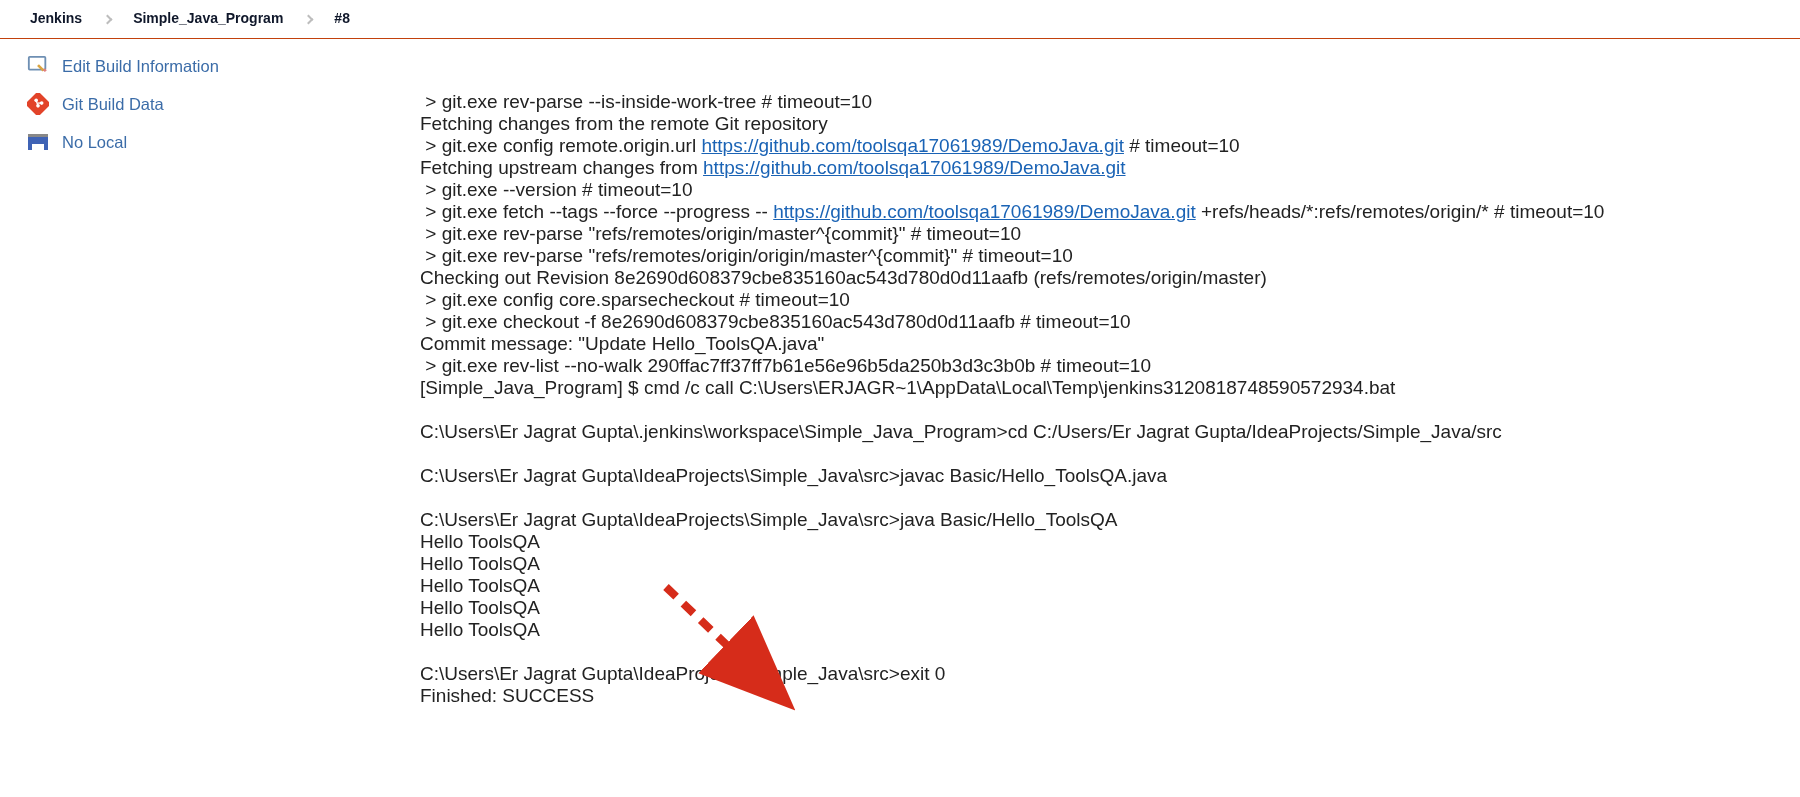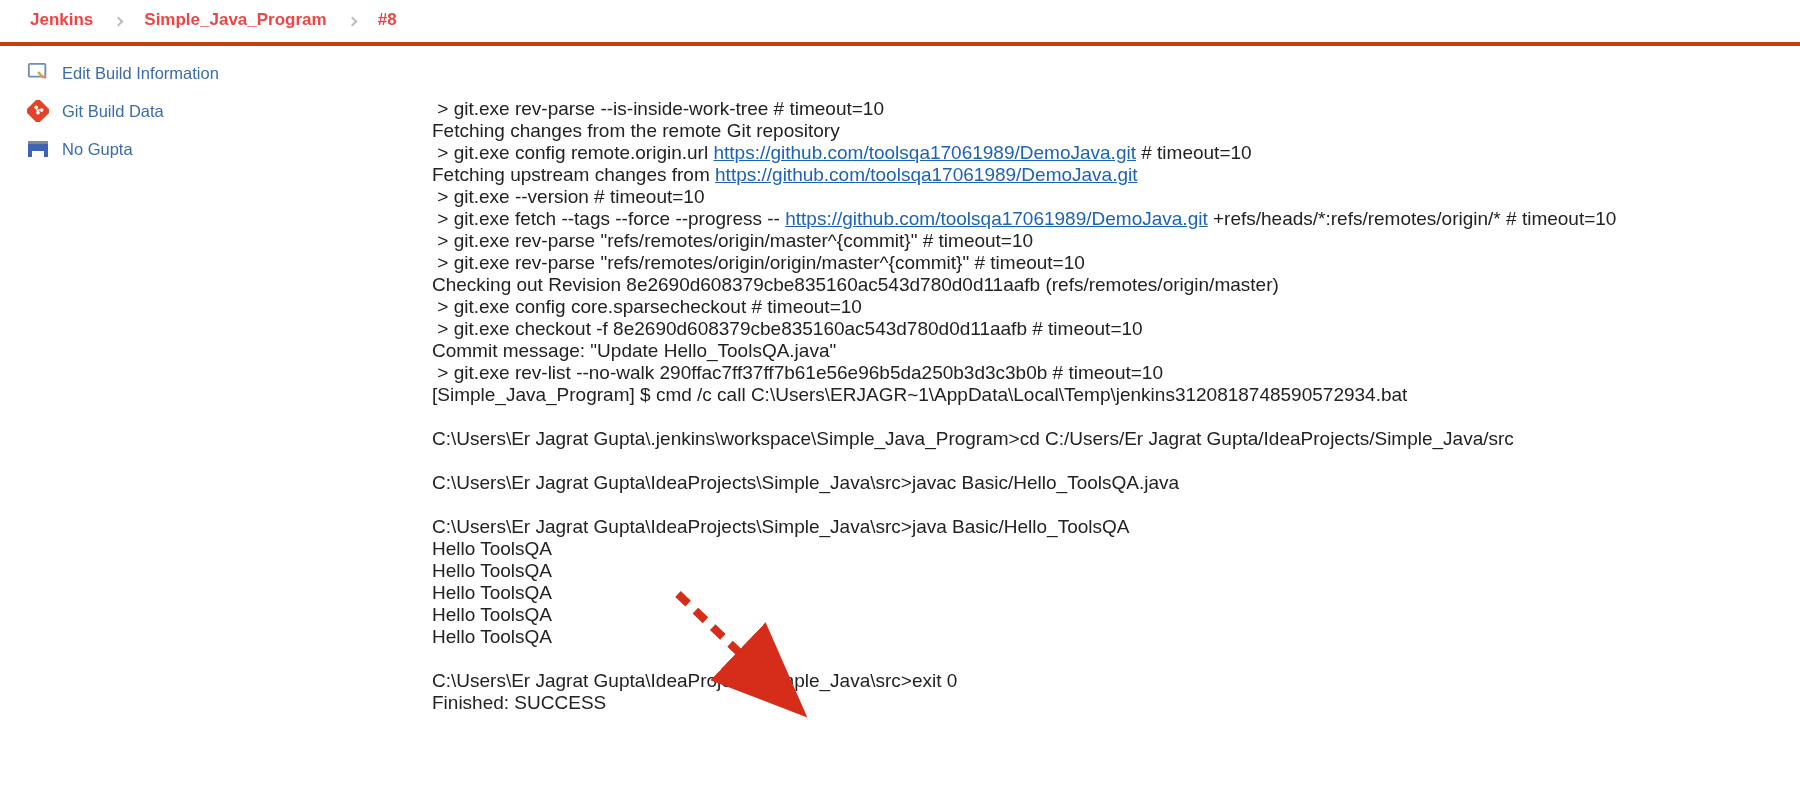--- a/index.html
+++ b/index.html
@@ -6,36 +6,36 @@
     body {
       font-family: -apple-system, BlinkMacSystemFont, "Segoe UI", Helvetica, Arial, sans-serif;
       background: #fff;
       color: #333;
       overflow-x: hidden;
     }
     .breadcrumbs {
       display: flex;
       align-items: center;
       padding: 10px 30px 12px 30px;
-      border-bottom: 4px solid #c2410c;
-      font-size: 17px;
+      border-bottom: 1px solid #c2410c;
+      font-size: 14px;
       font-weight: 700;
-      color: #ef4444;
+      color: #0f172a;
       gap: 22px;
     }
     .breadcrumbs .crumb { cursor: pointer; }
     .breadcrumbs .sep {
       width: 7px; height: 7px;
       border-right: 2px solid #bdbdbd;
       border-bottom: 2px solid #bdbdbd;
       transform: rotate(-45deg);
       display: inline-block;
       margin-top: 2px;
     }
-    .main-wrap { display: flex; gap: 12px; }
+    .main-wrap { display: flex; }
     .sidebar {
       width: 380px;
       padding: 8px 0 0 20px;
       flex-shrink: 0;
     }
     .side-item {
       display: flex;
       align-items: center;
       gap: 12px;
       padding: 7px 6px;
@@ -115,21 +115,21 @@
     </div>
 
     <div class="side-item">
       <span class="icon-box">
         <svg class="ico-tag" viewBox="0 0 24 20">
             <rect x="2" y="2" width="20" height="16" fill="#3f63b5"></rect>
             <rect x="2" y="2" width="20" height="3" fill="#888"></rect>
             <rect x="6" y="12" width="12" height="6" fill="#fff"></rect>
           </svg>
       </span>
-      <span>No Gupta</span>
+      <span>No Local</span>
     </div>
 
 
   </div>
 
   <div class="console" id="console-out">
     <div> &gt; git.exe rev-parse --is-inside-work-tree # timeout=10</div><div>Fetching changes from the remote Git repository</div><div> &gt; git.exe config remote.origin.url <a href="#">https://github.com/toolsqa17061989/DemoJava.git</a> # timeout=10</div><div>Fetching upstream changes from <a href="#">https://github.com/toolsqa17061989/DemoJava.git</a></div><div> &gt; git.exe --version # timeout=10</div><div> &gt; git.exe fetch --tags --force --progress -- <a href="#">https://github.com/toolsqa17061989/DemoJava.git</a> +refs/heads/*:refs/remotes/origin/* # timeout=10</div><div> &gt; git.exe rev-parse "refs/remotes/origin/master^{commit}" # timeout=10</div><div> &gt; git.exe rev-parse "refs/remotes/origin/origin/master^{commit}" # timeout=10</div><div>Checking out Revision 8e2690d608379cbe835160ac543d780d0d11aafb (refs/remotes/origin/master)</div><div> &gt; git.exe config core.sparsecheckout # timeout=10</div><div> &gt; git.exe checkout -f 8e2690d608379cbe835160ac543d780d0d11aafb # timeout=10</div><div>Commit message: "Update Hello_ToolsQA.java"</div><div> &gt; git.exe rev-list --no-walk 290ffac7ff37ff7b61e56e96b5da250b3d3c3b0b # timeout=10</div><div>[Simple_Java_Program] $ cmd /c call C:\Users\ERJAGR~1\AppData\Local\Temp\jenkins3120818748590572934.bat</div><div>&nbsp;</div><div>C:\Users\Er Jagrat Gupta\.jenkins\workspace\Simple_Java_Program&gt;cd C:/Users/Er Jagrat Gupta/IdeaProjects/Simple_Java/src</div><div>&nbsp;</div><div>C:\Users\Er Jagrat Gupta\IdeaProjects\Simple_Java\src&gt;javac Basic/Hello_ToolsQA.java</div><div>&nbsp;</div><div>C:\Users\Er Jagrat Gupta\IdeaProjects\Simple_Java\src&gt;java Basic/Hello_ToolsQA</div><div>Hello ToolsQA</div><div>Hello ToolsQA</div><div>Hello ToolsQA</div><div>Hello ToolsQA</div><div>Hello ToolsQA</div><div>&nbsp;</div><div>C:\Users\Er Jagrat Gupta\IdeaProjects\Simple_Java\src&gt;exit 0 </div><div>Finished: SUCCESS</div><svg class="arrow-annot" width="160" height="160">
       <defs>
         <marker id="ahead" markerWidth="12" markerHeight="12" refX="9" refY="5" orient="auto">
           <path d="M0,0 L12,5 L0,10 Z" fill="#d62c1a"></path>

